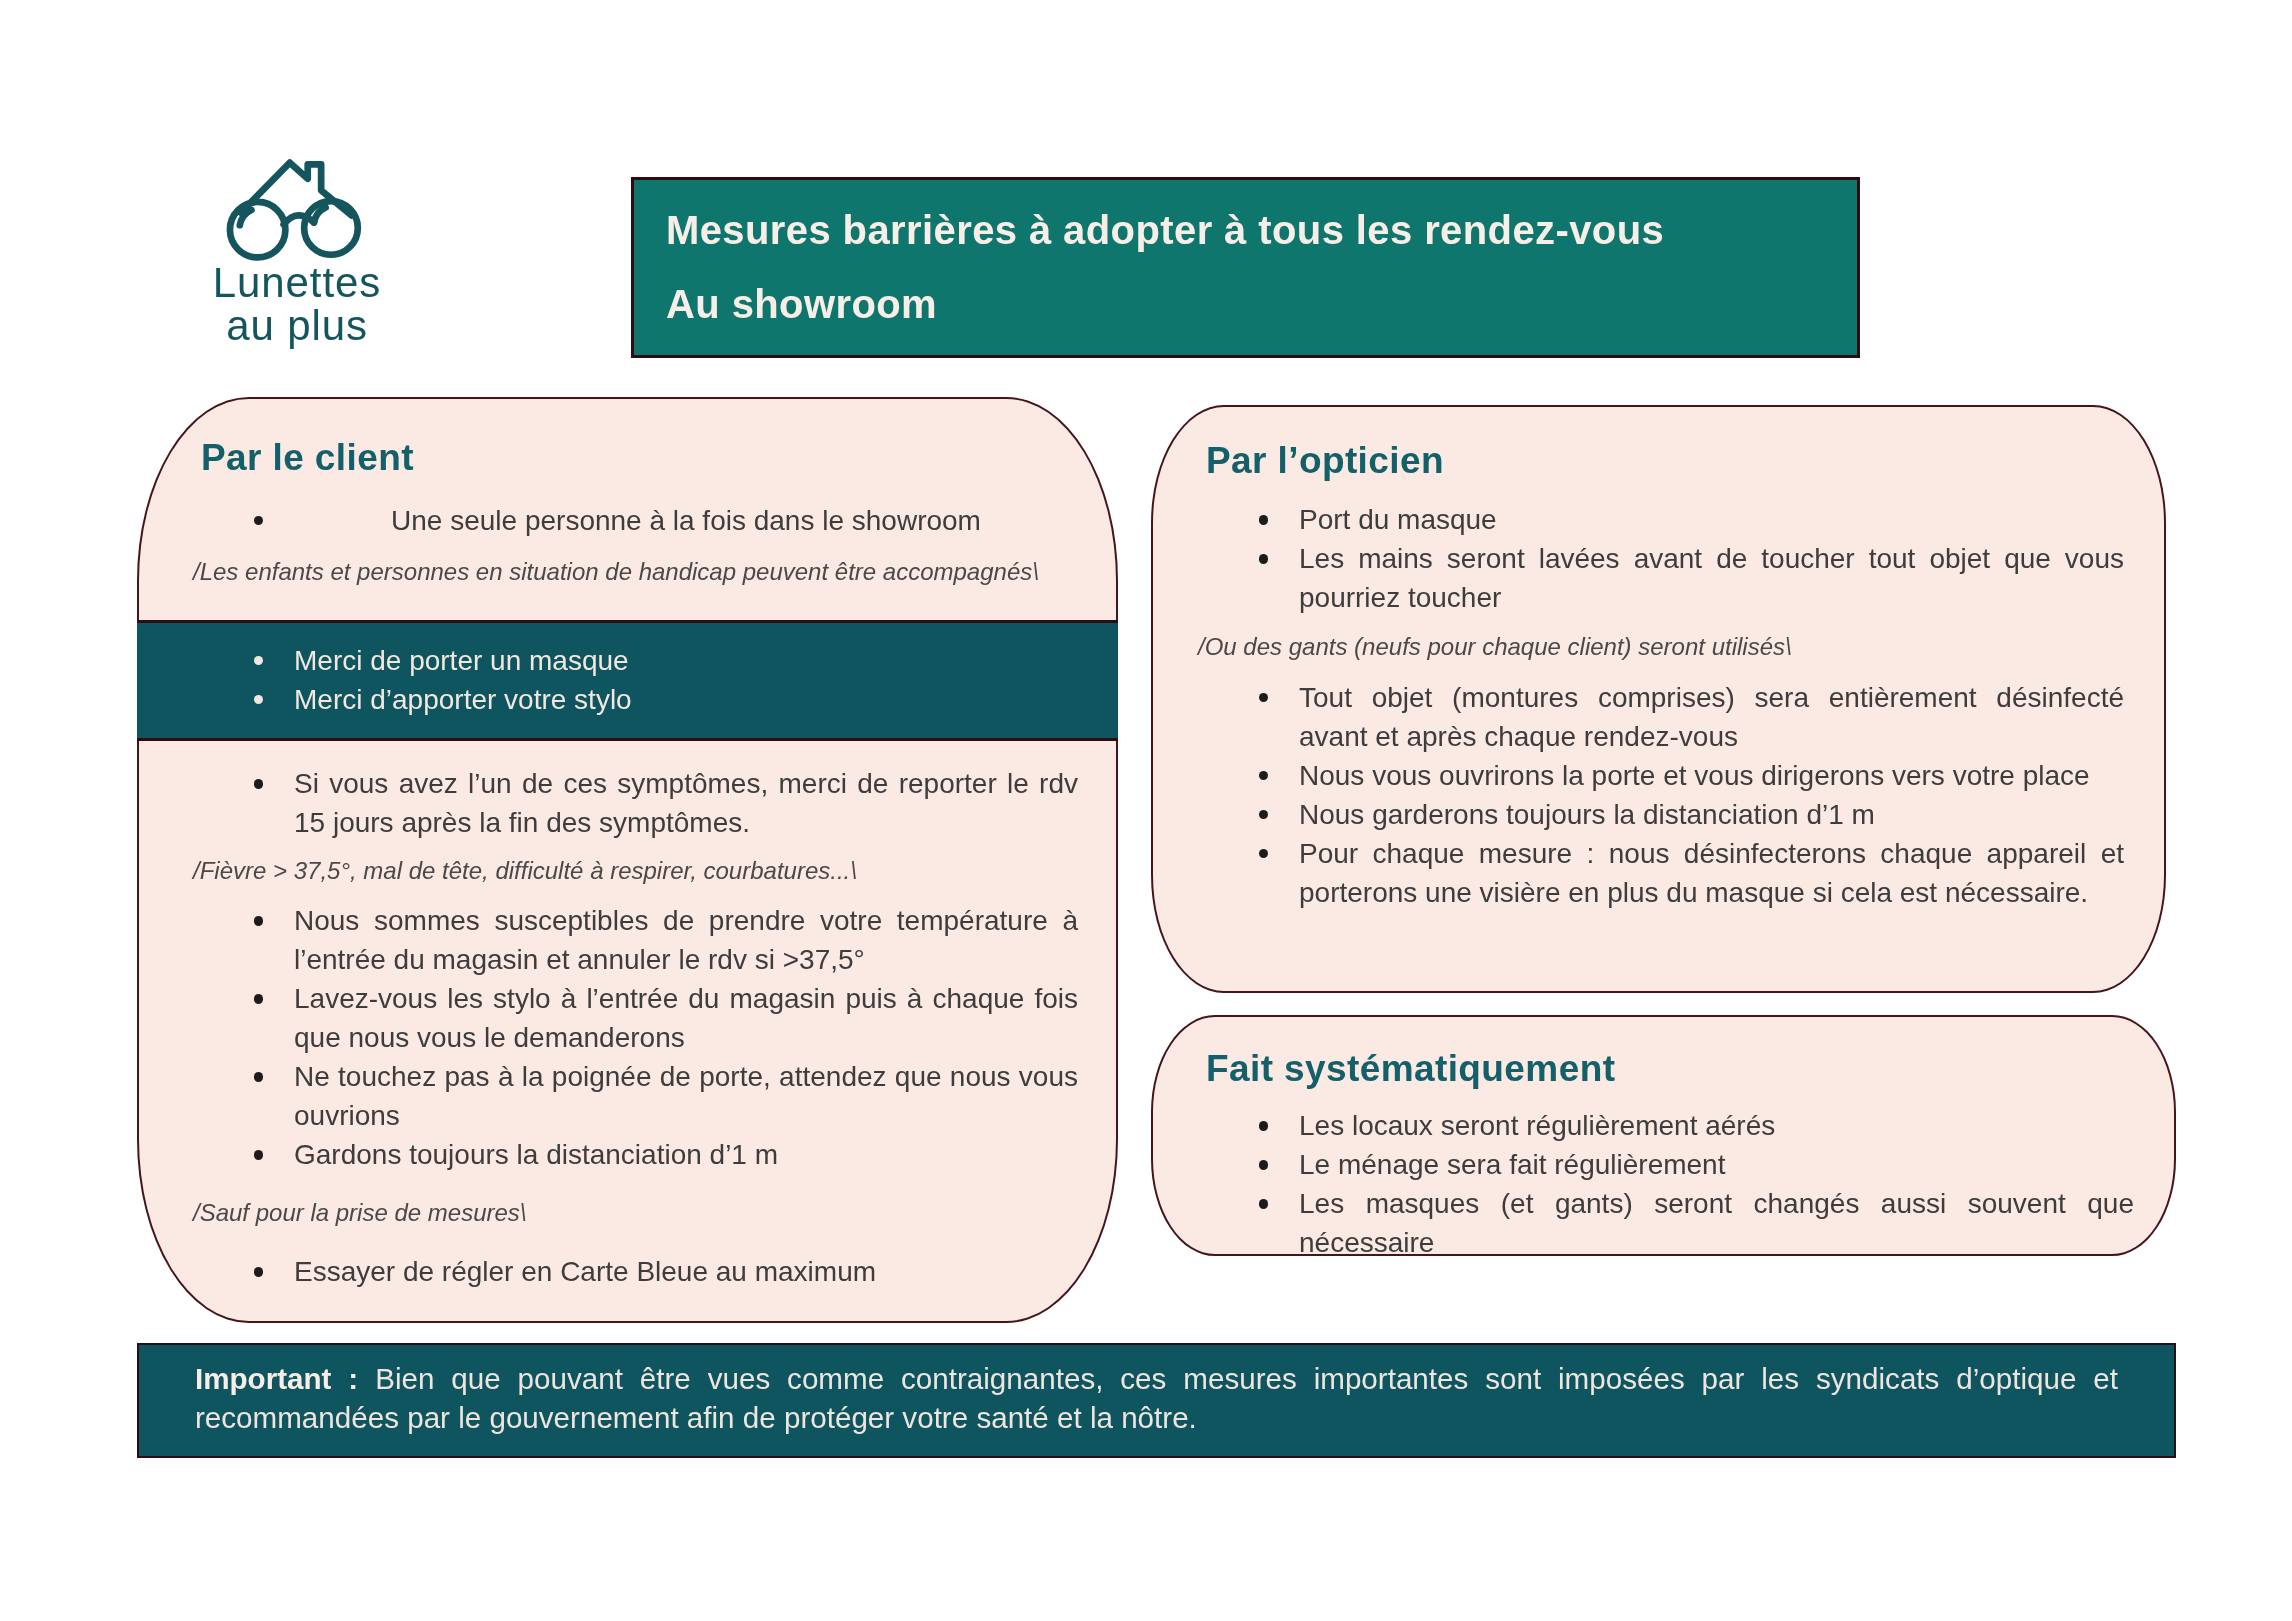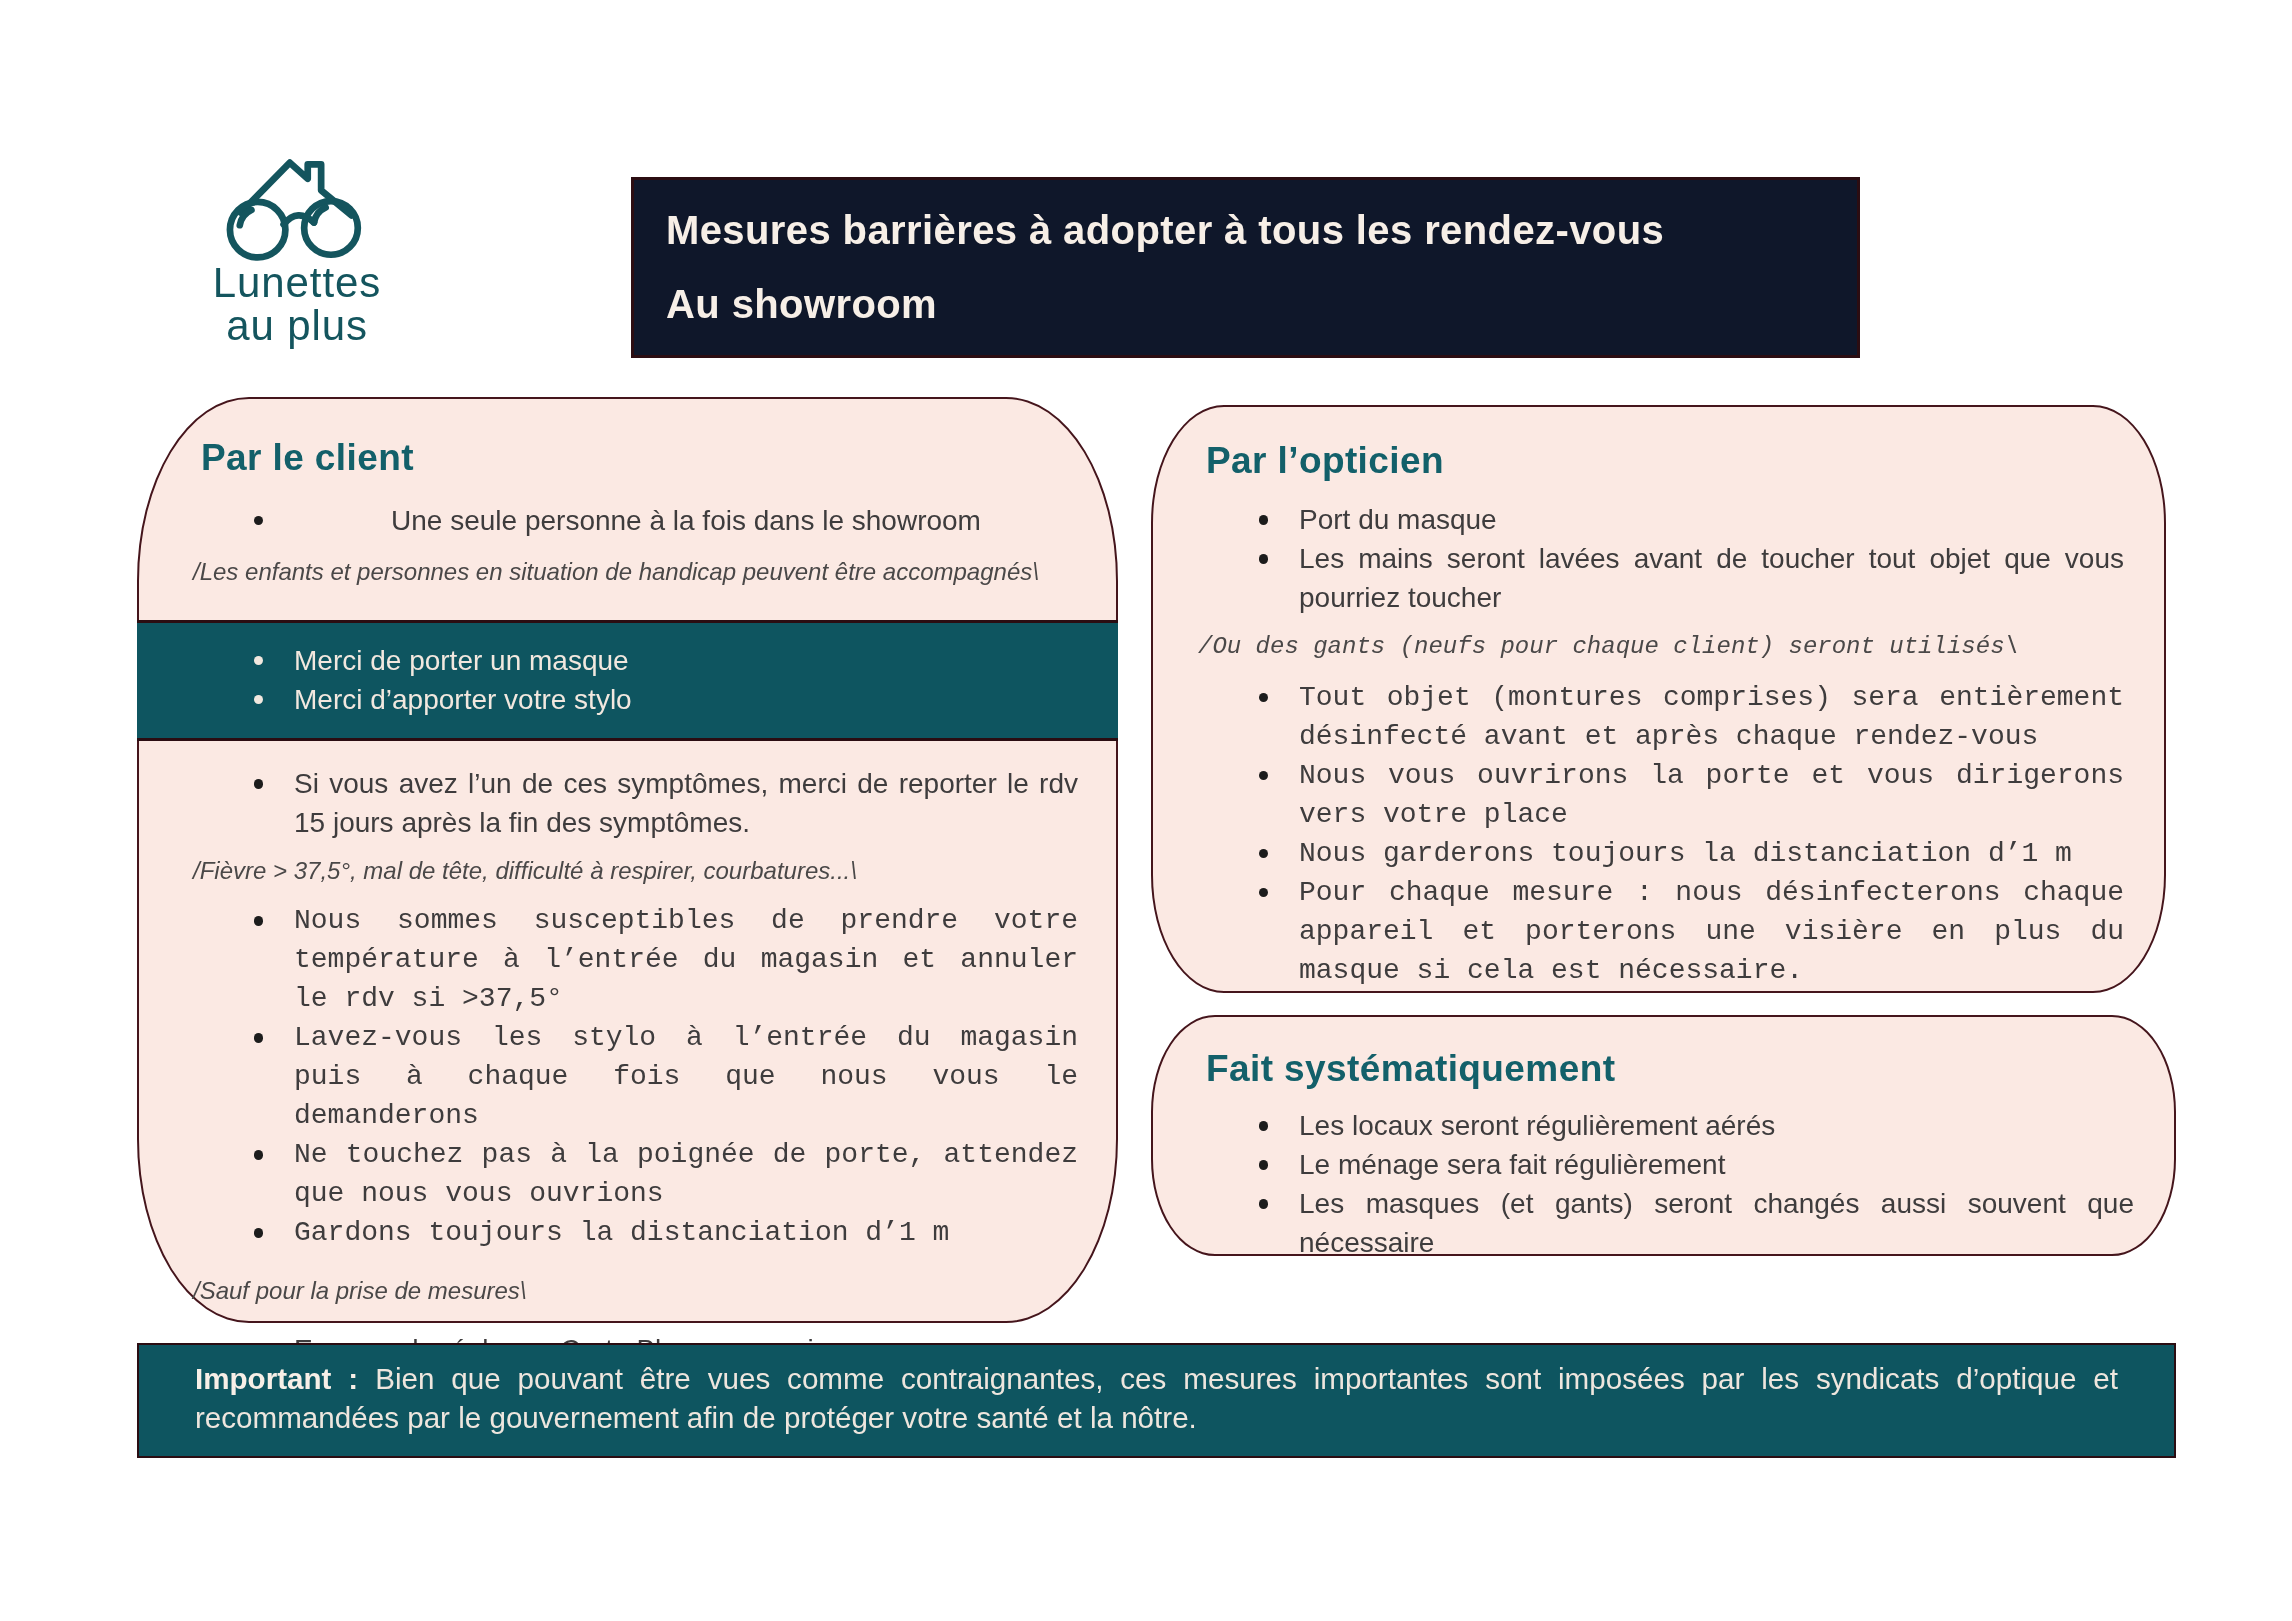--- a/index.html
+++ b/index.html
@@ -7,21 +7,21 @@
     width:2293px;height:1621px;position:relative;background:#ffffff;
     font-family:"Liberation Sans", sans-serif;color:#3e3c3d;
   }
   
   .logo{position:absolute;left:177px;top:150px;width:240px;text-align:center;color:#14555e;}
   .logo svg{display:block;margin:0 auto;}
   .logo-text{font-size:42px;line-height:1.02;font-weight:500;letter-spacing:0.9px;}
   
   .title-banner{
     position:absolute;left:631px;top:177px;width:1229px;height:181px;box-sizing:border-box;
-    background:#0f172a;border:3.6px solid #2b0d12;color:#f7efe7;
+    background:#0f766e;border:3.6px solid #2b0d12;color:#f7efe7;
     display:flex;flex-direction:column;justify-content:center;gap:29px;
     padding-left:32px;font-weight:bold;font-size:40px;letter-spacing:0.4px;
   }
   
   .panel{
     position:absolute;background:#fbe9e3;border:2.7px solid #45151c;box-sizing:border-box;
   }
   .panel-client{left:137px;top:397px;width:981px;height:926px;
     border-radius:112px/184px;padding:30px 38px 0 54px;}
   .panel-optician{left:1151px;top:405px;width:1015px;height:588px;
@@ -45,21 +45,21 @@
     margin:32px -40px 0 -56px;padding:18px 40px 19.7px 56px;
   }
   .teal-strip .bullets{color:#f2e8df;}
   .teal-strip .bullets li::before{background:#f2e8df;}
   
   .footer-banner{
     position:absolute;left:137px;top:1343px;width:2039px;height:115px;box-sizing:border-box;
     background:#0e5560;border:2.7px solid #2b0d12;color:#eee6de;
     font-size:29.6px;line-height:39px;padding:14.3px 56px 0 56px;text-align:justify;
   }
-  .footer-banner strong{color:#f7efe7;}.mt14{margin-top:12.5px;}.mt16{margin-top:14.3px;font-family:Liberation Mono, monospace;}
+  .footer-banner strong{color:#f7efe7;}.mt14{margin-top:12.5px;}.mt16{margin-top:14.3px;}
   .mt18{margin-top:16px;}.mt20{margin-top:18px;}.mt24{margin-top:21.5px;text-align:center;}
   .mt26{margin-top:23px;}
 </style>
 </head>
 <body>
 
 <div class="logo">
   <span>
     <svg width="152" height="112" viewBox="0 0 170 125" aria-hidden="true">
       <g fill="none" stroke="#14555e" stroke-width="7.5" stroke-linecap="round" stroke-linejoin="round">

